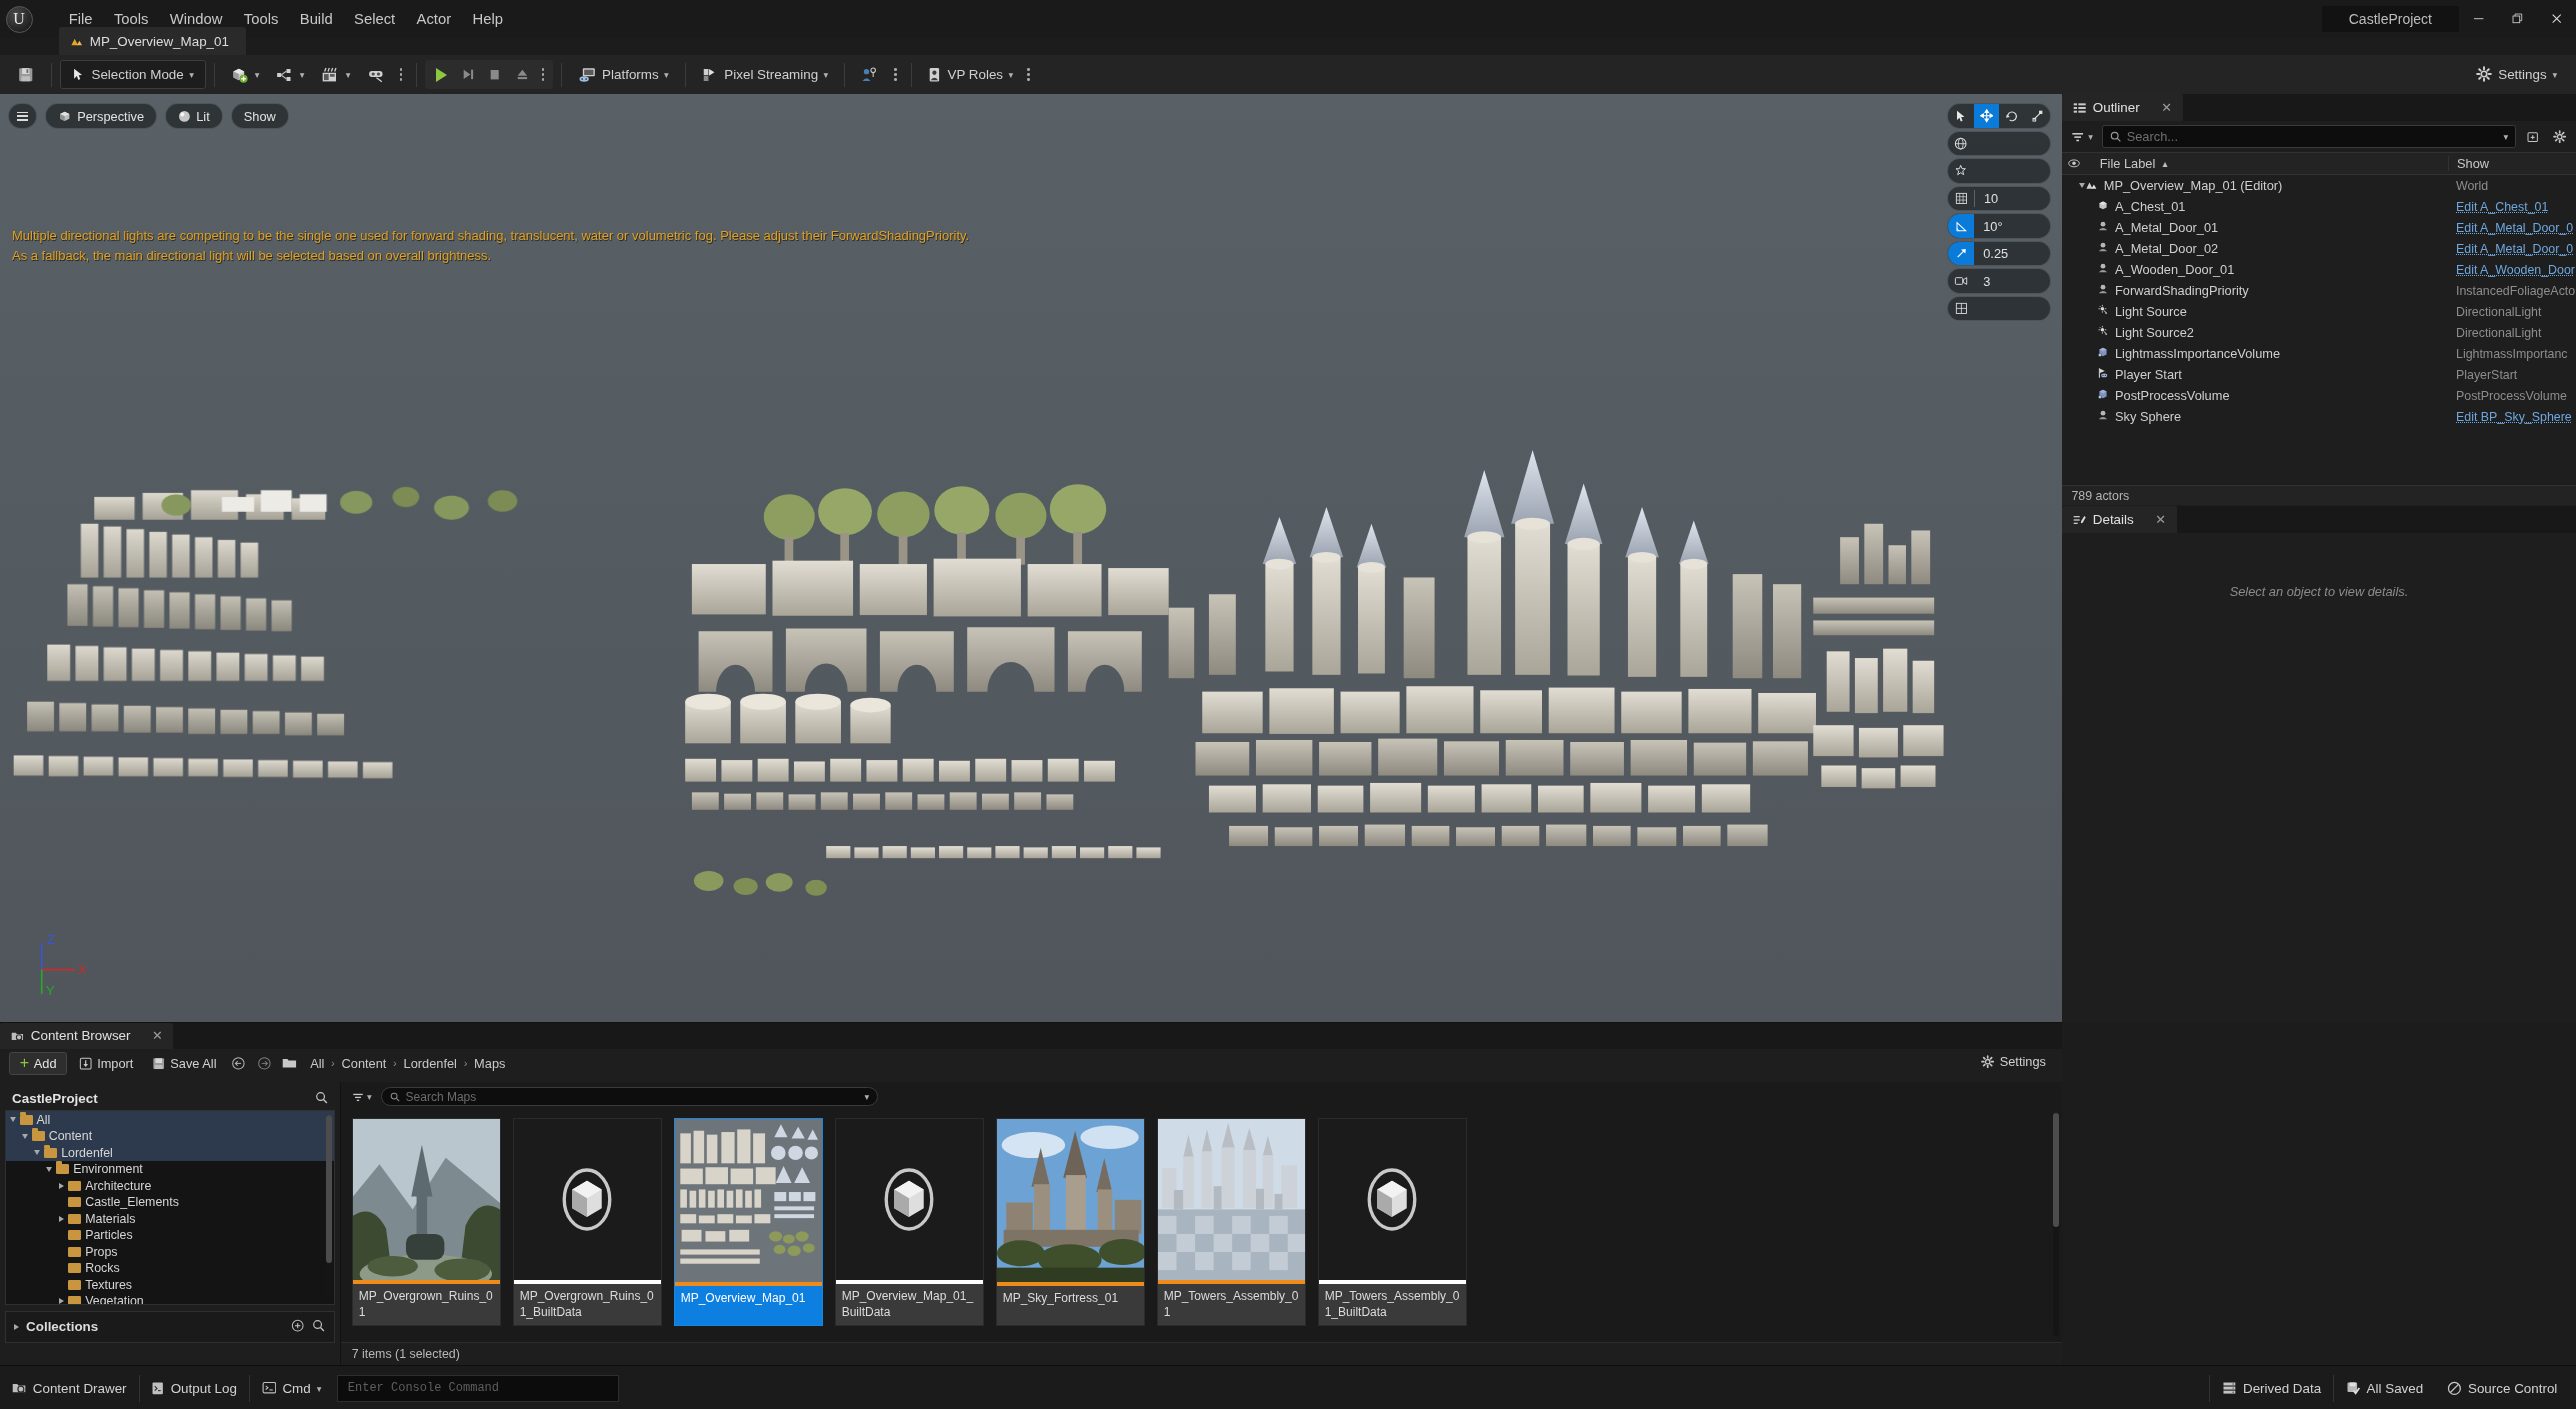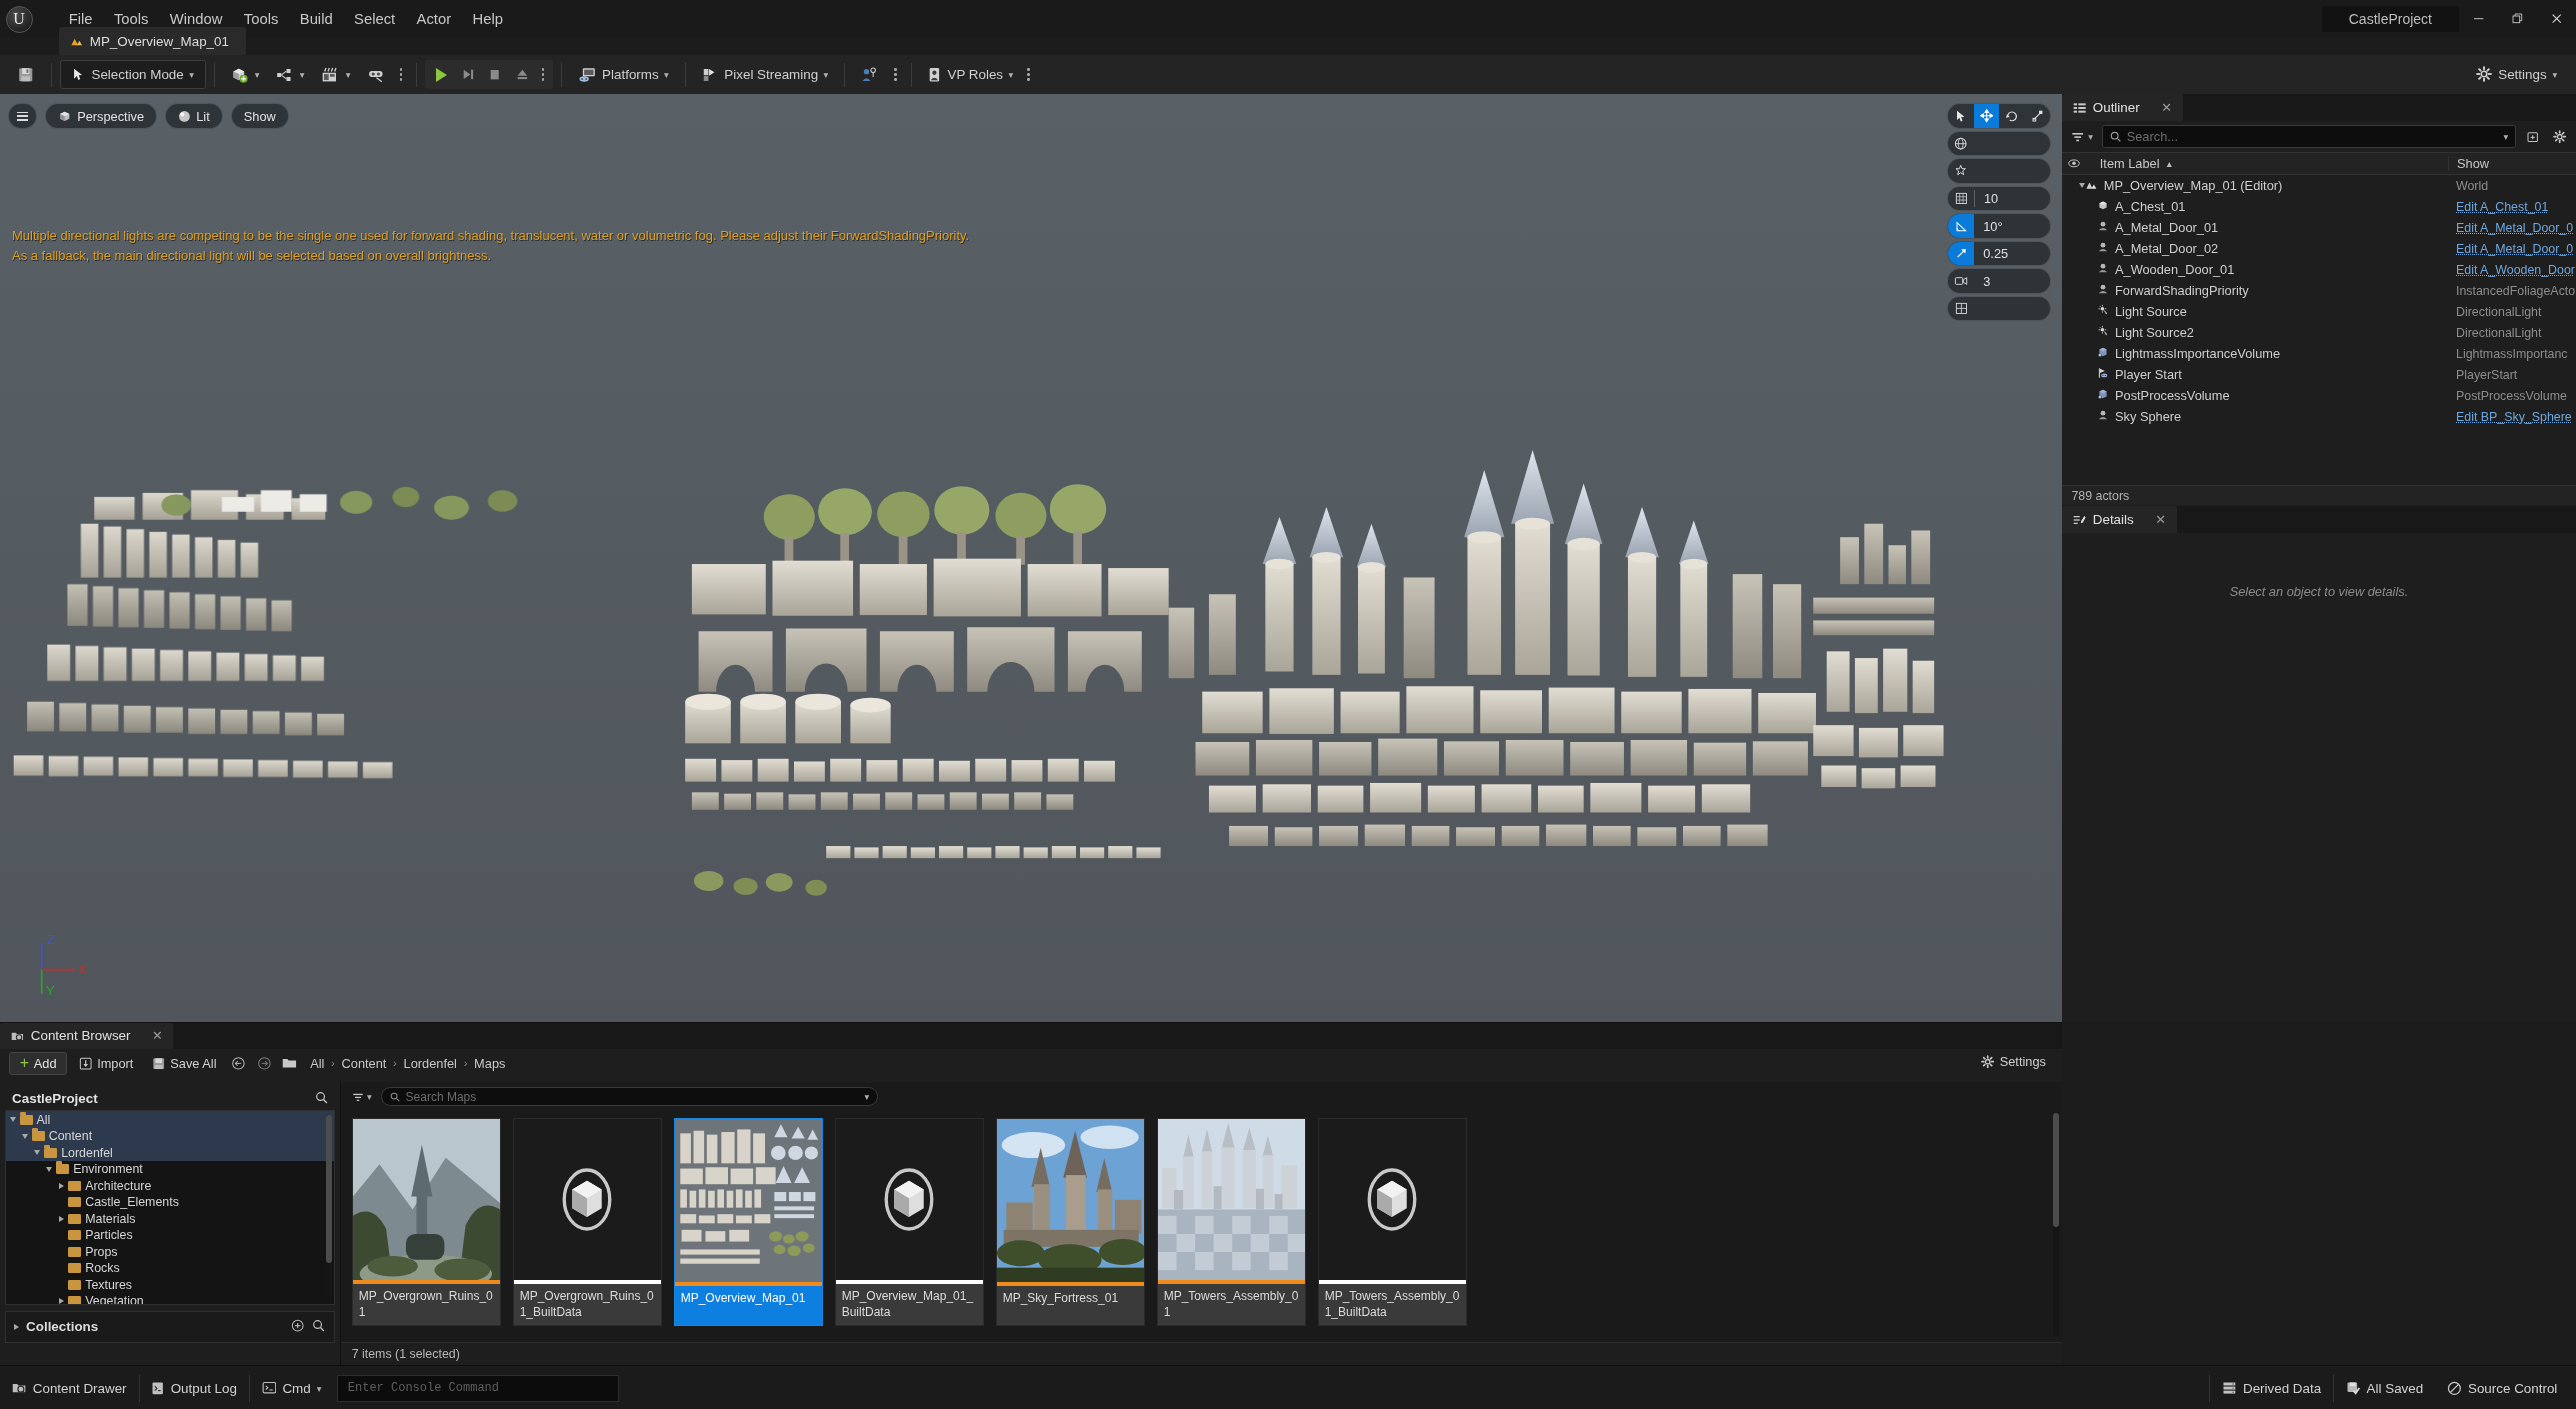--- a/index.html
+++ b/index.html
@@ -1031,21 +1031,21 @@
     </div>
   </div>
   <div class="out-header">
     <div class="col-eye">
       <svg width="12" height="8.7" viewBox="0 0 18 13">
         <ellipse cx="9" cy="6.5" rx="8" ry="5.2" fill="none" stroke="#c8c8c8" stroke-width="1.4"></ellipse>
         <circle cx="9" cy="6.5" r="2.6" fill="#c8c8c8"></circle>
       </svg>
     </div>
     <div class="col-label">
-      <span>Item Label</span>
+      <span>File Label</span>
       <span style="font-size:8.7px;color:#bdbdbd">▲</span>
     </div>
     <div class="col-type">Show</div>
   </div>
   <div id="outliner-rows">
       <div class="out-row">
         <span style="width:23px;display:flex;justify-content:flex-end;align-items:center">
           <span class="tri-down"></span>
         </span>
         <span class="r-label">

